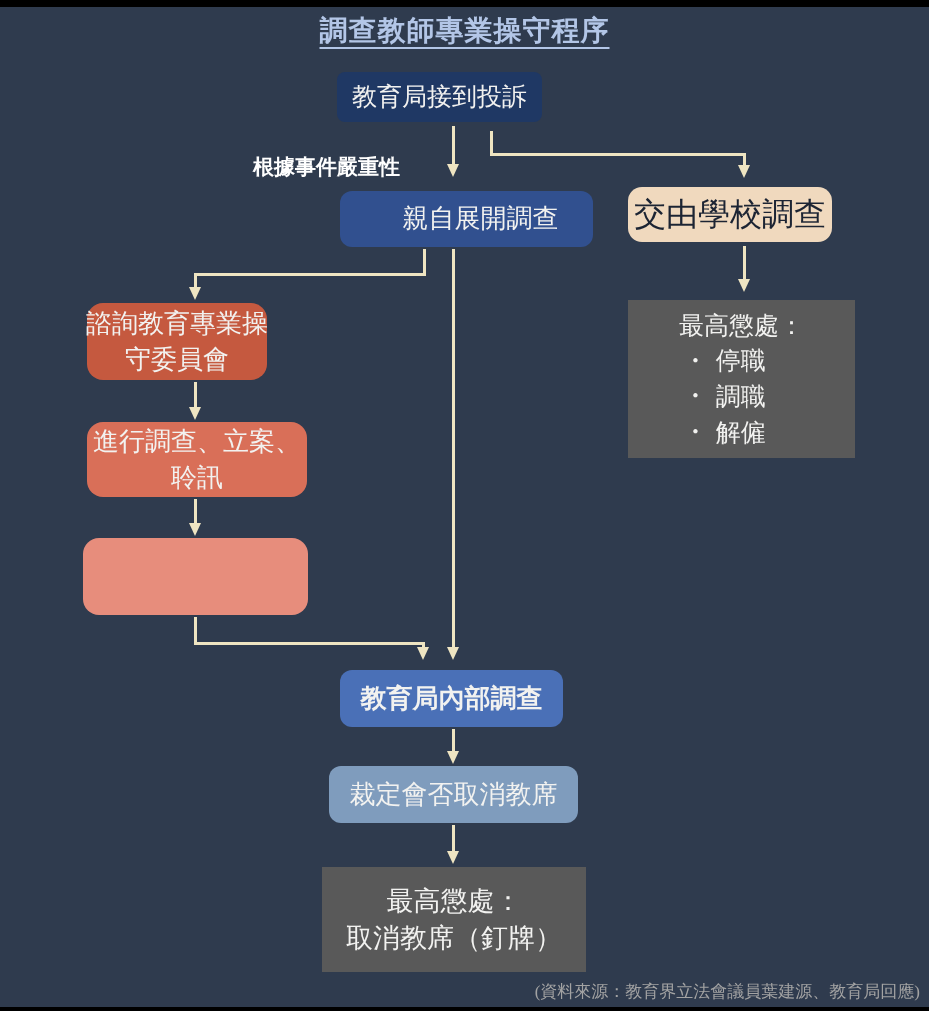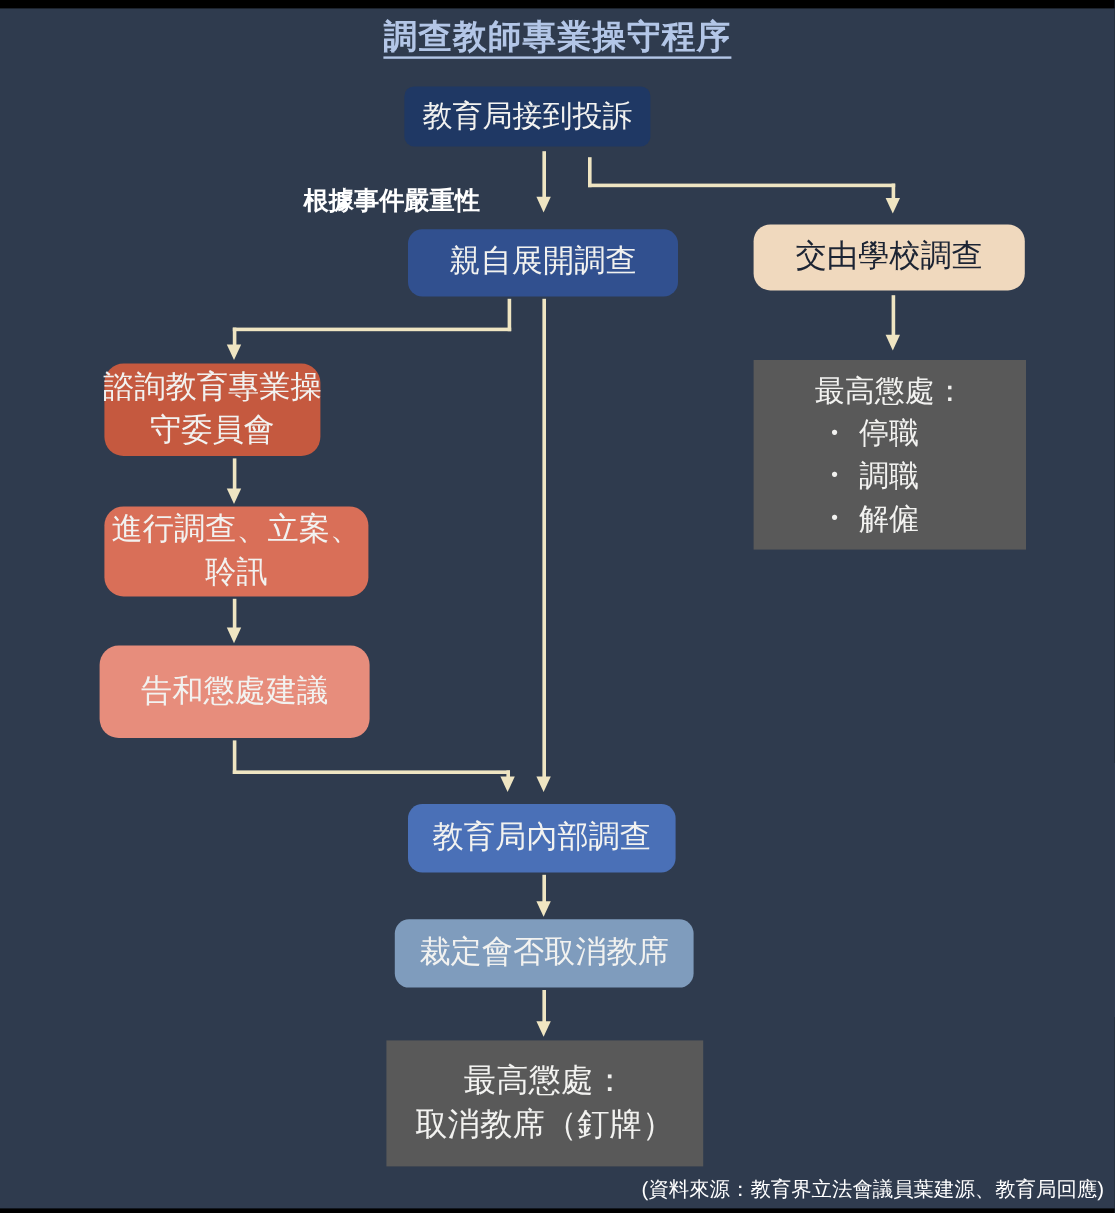--- a/index.html
+++ b/index.html
@@ -25,37 +25,37 @@
     text-decoration:underline; text-underline-offset:7px; text-decoration-thickness:2px;
     letter-spacing:1px;
   }
   .branch-label{
     position:absolute; left:253px; top:128px; width:180px;
     font-family:"Liberation Sans","DejaVu Sans",sans-serif;
     font-size:21px; font-weight:700; color:#ffffff; white-space:nowrap;margin-top:25px;
   }
   .source-note{
     position:absolute; right:9px; top:980px;
-    font-family:Liberation Sans, sans-serif;
-    font-size:17px; color:#ffffff; white-space:nowrap;
+    font-family:Liberation Serif, serif;
+    font-size:17px; color:#a3a3a3; white-space:nowrap;
   }
 
   .node{
     position:absolute; display:flex; flex-direction:column;
     align-items:center; justify-content:center;
     color:var(--text-light); text-align:center; line-height:1.35;
   }
   .node div{white-space:nowrap;}
   .n-start   {left:337px; top:72px;  width:205px; height:50px; background:var(--box-start);  border-radius:8px;  font-size:25px;}
-  .n-self    {left:340px; top:191px; width:225px; height:56px; background:var(--box-self);   border-radius:12px; font-size:26px;}
-  .n-school  {left:628px; top:187px; width:226px; height:55px; background:var(--box-school); border-radius:14px; font-size:26px; color:var(--box-school-text);}
+  .n-self    {left:340px; top:191px; width:225px; height:56px; background:var(--box-self);   border-radius:12px; font-size:26px;padding-left:28px;}
+  .n-school  {left:628px; top:187px; width:204px; height:55px; background:var(--box-school); border-radius:14px; font-size:32px; color:var(--box-school-text);}
   .n-consult {left:87px;  top:303px; width:180px; height:77px; background:var(--box-consult);border-radius:16px; font-size:26px;}
   .n-proceed {left:87px;  top:422px; width:220px; height:75px; background:var(--box-proceed);border-radius:16px; font-size:26px;text-align:center;}
   .n-report  {left:83px;  top:538px; width:225px; height:77px; background:var(--box-report); border-radius:16px; font-size:26px;}
-  .n-internal{left:340px; top:670px; width:223px; height:57px; background:var(--box-internal);border-radius:12px; font-size:26px;}
+  .n-internal{left:340px; top:670px; width:223px; height:57px; background:var(--box-internal);border-radius:12px; font-size:26px;font-weight:bold;}
   .n-ruling  {left:329px; top:766px; width:249px; height:57px; background:var(--box-ruling); border-radius:12px; font-size:26px;text-align:center;}
   .n-schoolpen{left:628px; top:300px; width:227px; height:158px; background:var(--box-gray); font-size:25px;
                align-items:center; justify-content:center;}
   .n-final   {left:322px; top:867px; width:264px; height:105px; background:var(--box-gray); font-size:27px;}
 
   .pen-inner{display:flex; flex-direction:column; align-items:flex-start; gap:2px;}
   .pen-item{display:flex; align-items:center; gap:16px; padding-left:12px;}
   .pen-bullet{font-size:15px; line-height:1;}
 
   .shaft-v{position:absolute; width:3px; background:var(--arrow);}
@@ -94,21 +94,20 @@
     <div>諮詢教育專業操</div>
     <div>守委員會</div>
   </div>
 
   <div class="node n-proceed">
     <div>進行調查、立案、</div>
     <div>聆訊</div>
   </div>
 
   <div class="node n-report">
-    <div>告和懲處建議</div>
   </div>
 
   <div class="node n-schoolpen">
     <div class="pen-inner">
       <div>最高懲處：</div>
       <div class="pen-item">
         <span class="pen-bullet">•</span>
         <span>停職</span>
       </div>
       <div class="pen-item">

